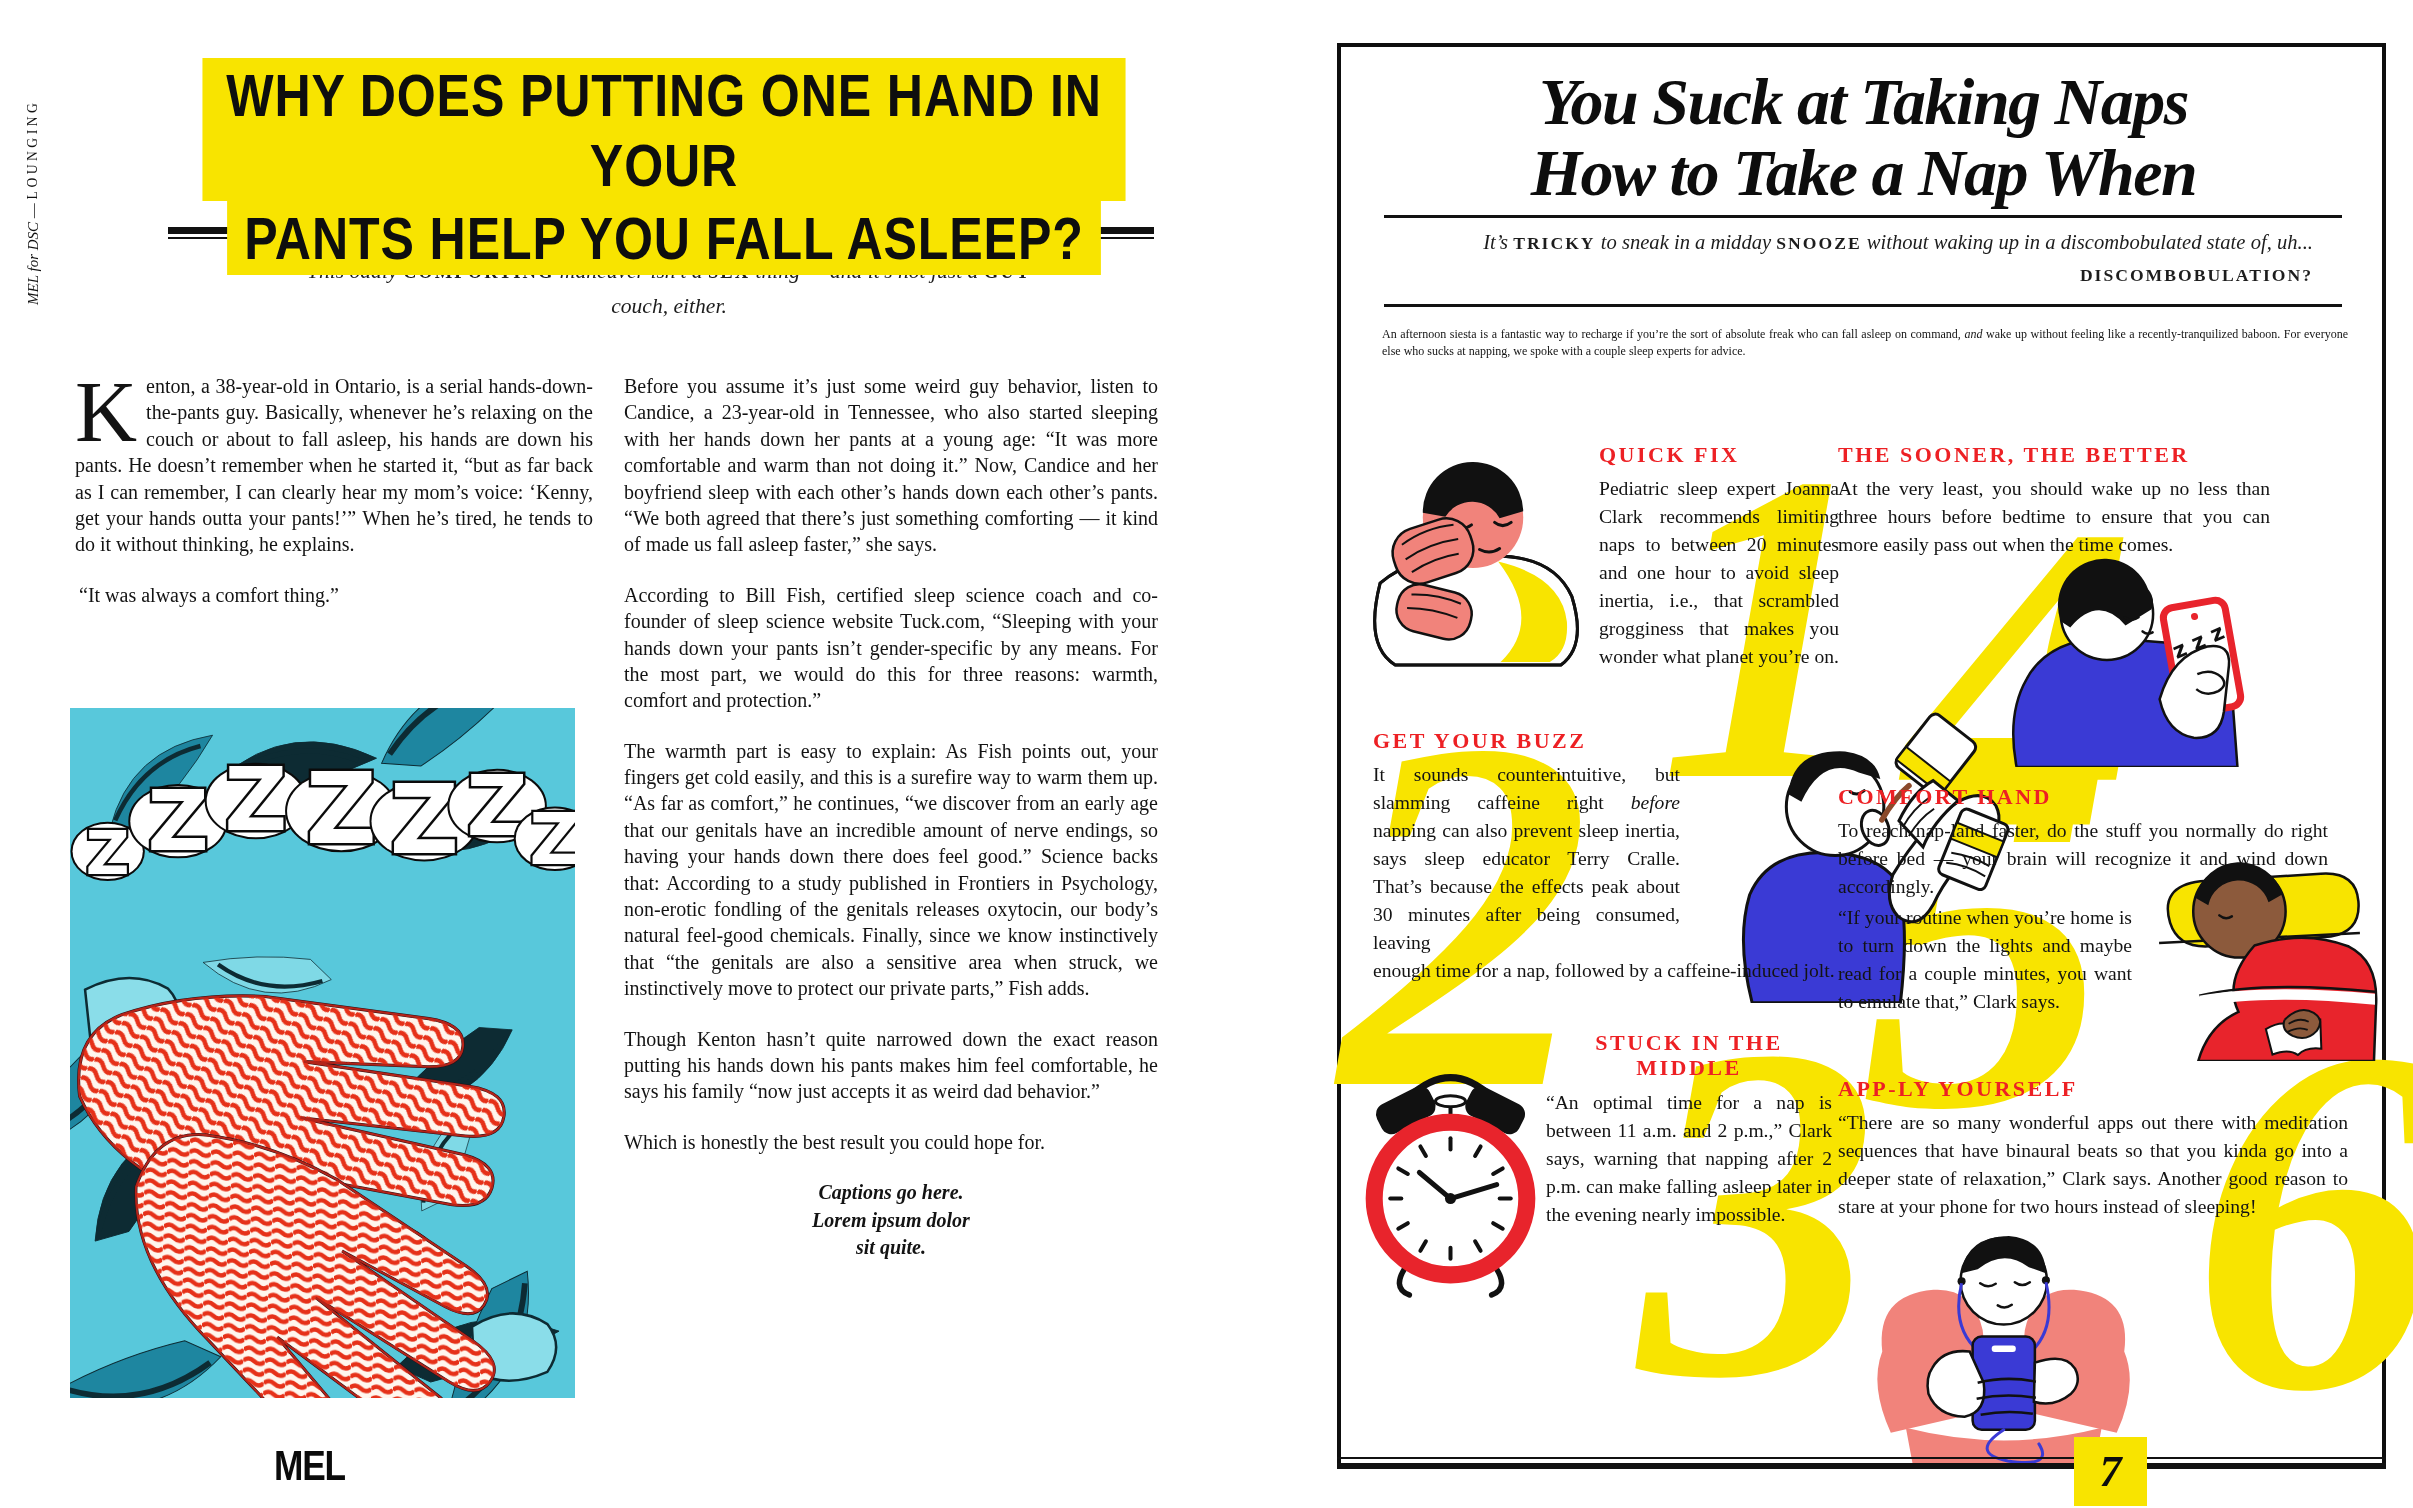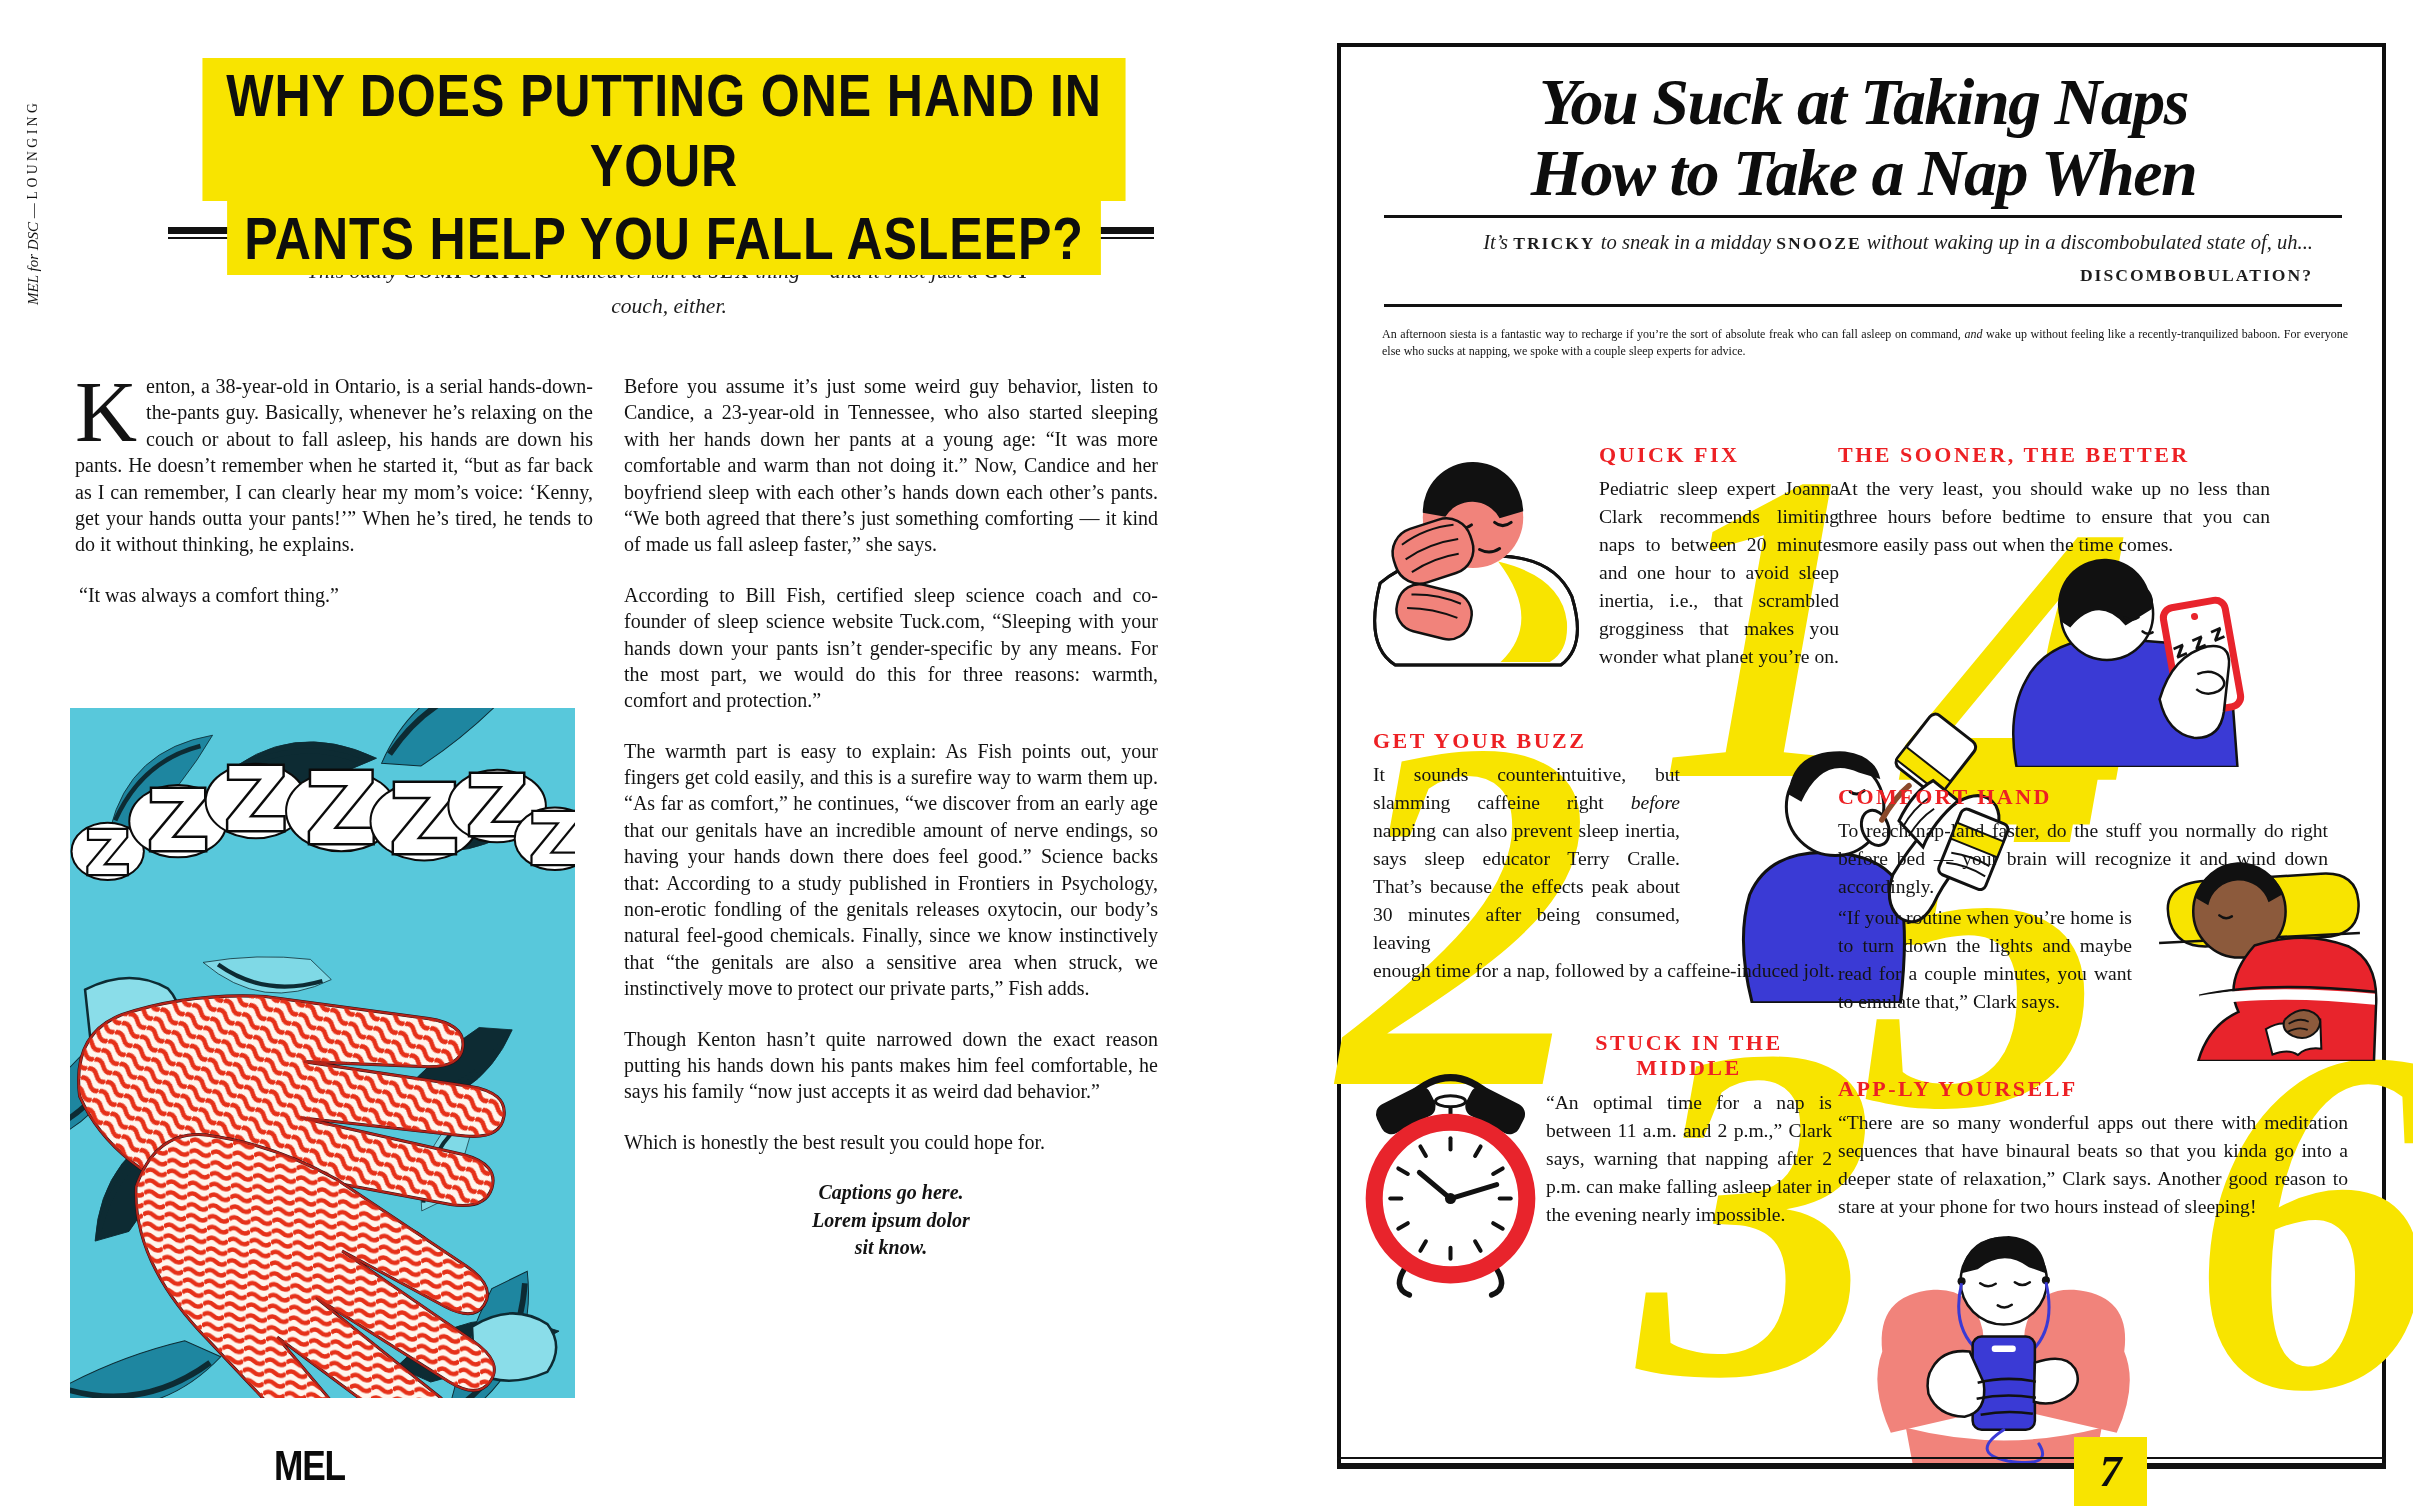--- a/index.html
+++ b/index.html
@@ -166,21 +166,21 @@
 
   <div class="abs bodytext" style="left:624px; top:373px; width:534px;">
     <p>Before you assume it’s just some weird guy behavior, listen to Candice, a 23-year-old in Tennessee, who also started sleeping with her hands down her pants at a young age: “It was more comfortable and warm than not doing it.” Now, Candice and her boyfriend sleep with each other’s hands down each other’s pants. “We both agreed that there’s just something comforting — it kind of made us fall asleep faster,” she says.</p>
     <p>According to Bill Fish, certified sleep science coach and co-founder of sleep science website Tuck.com, “Sleeping with your hands down your pants isn’t gender-specific by any means. For the most part, we would do this for three reasons: warmth, comfort and protection.”</p>
     <p>The warmth part is easy to explain: As Fish points out, your fingers get cold easily, and this is a surefire way to warm them up. “As far as comfort,” he continues, “we discover from an early age that our genitals have an incredible amount of nerve endings, so having your hands down there does feel good.” Science backs that: According to a study published in Frontiers in Psychology, non-erotic fondling of the genitals releases oxytocin, our body’s natural feel-good chemicals. Finally, since we know instinctively that “the genitals are also a sensitive area when struck, we instinctively move to protect our private parts,” Fish adds.</p>
     <p>Though Kenton hasn’t quite narrowed down the exact reason putting his hands down his pants makes him feel comfortable, he says his family “now just accepts it as weird dad behavior.”</p>
     <p>Which is honestly the best result you could hope for.</p>
     <div class="caption">
       <div>Captions go here.</div>
       <div>Lorem ipsum dolor</div>
-      <div>sit know.</div>
+      <div>sit quite.</div>
     </div>
   </div>
 
   <div class="l-logo">MEL</div>
 
   <div class="frame"></div>
 
   <div class="r-title">
     <div>You Suck at Taking Naps</div>
     <div>How to Take a Nap When</div>

